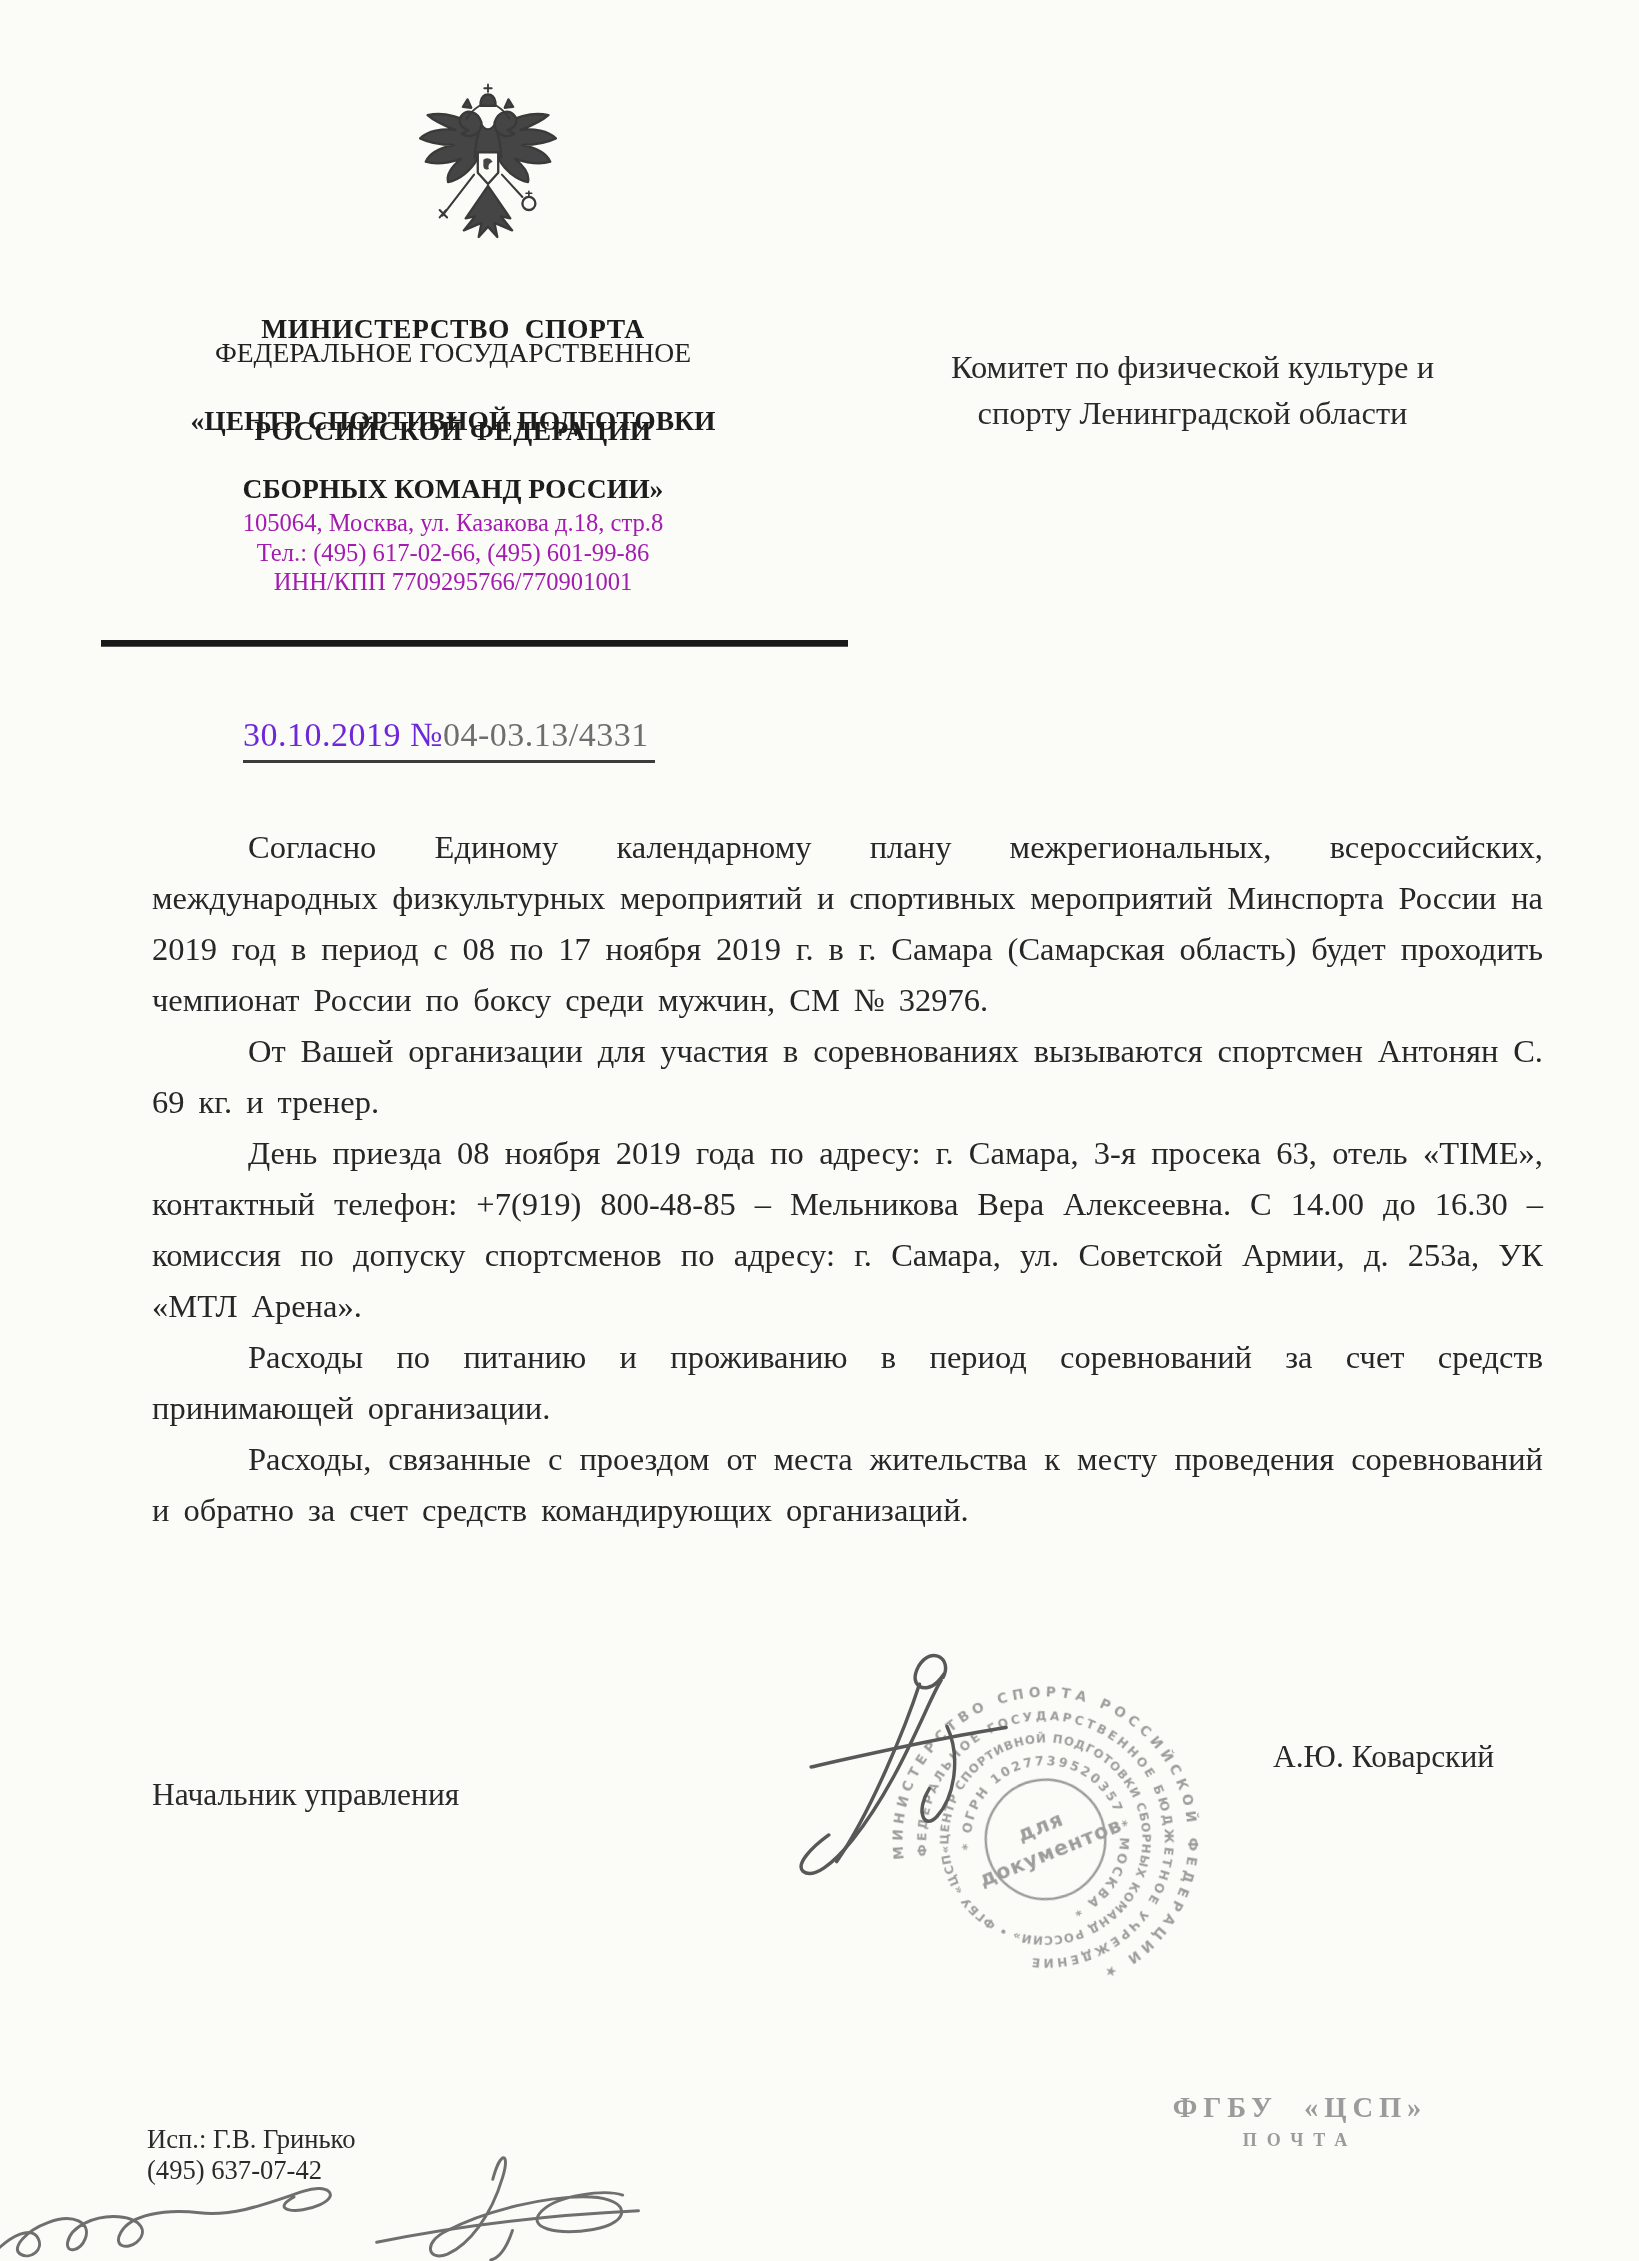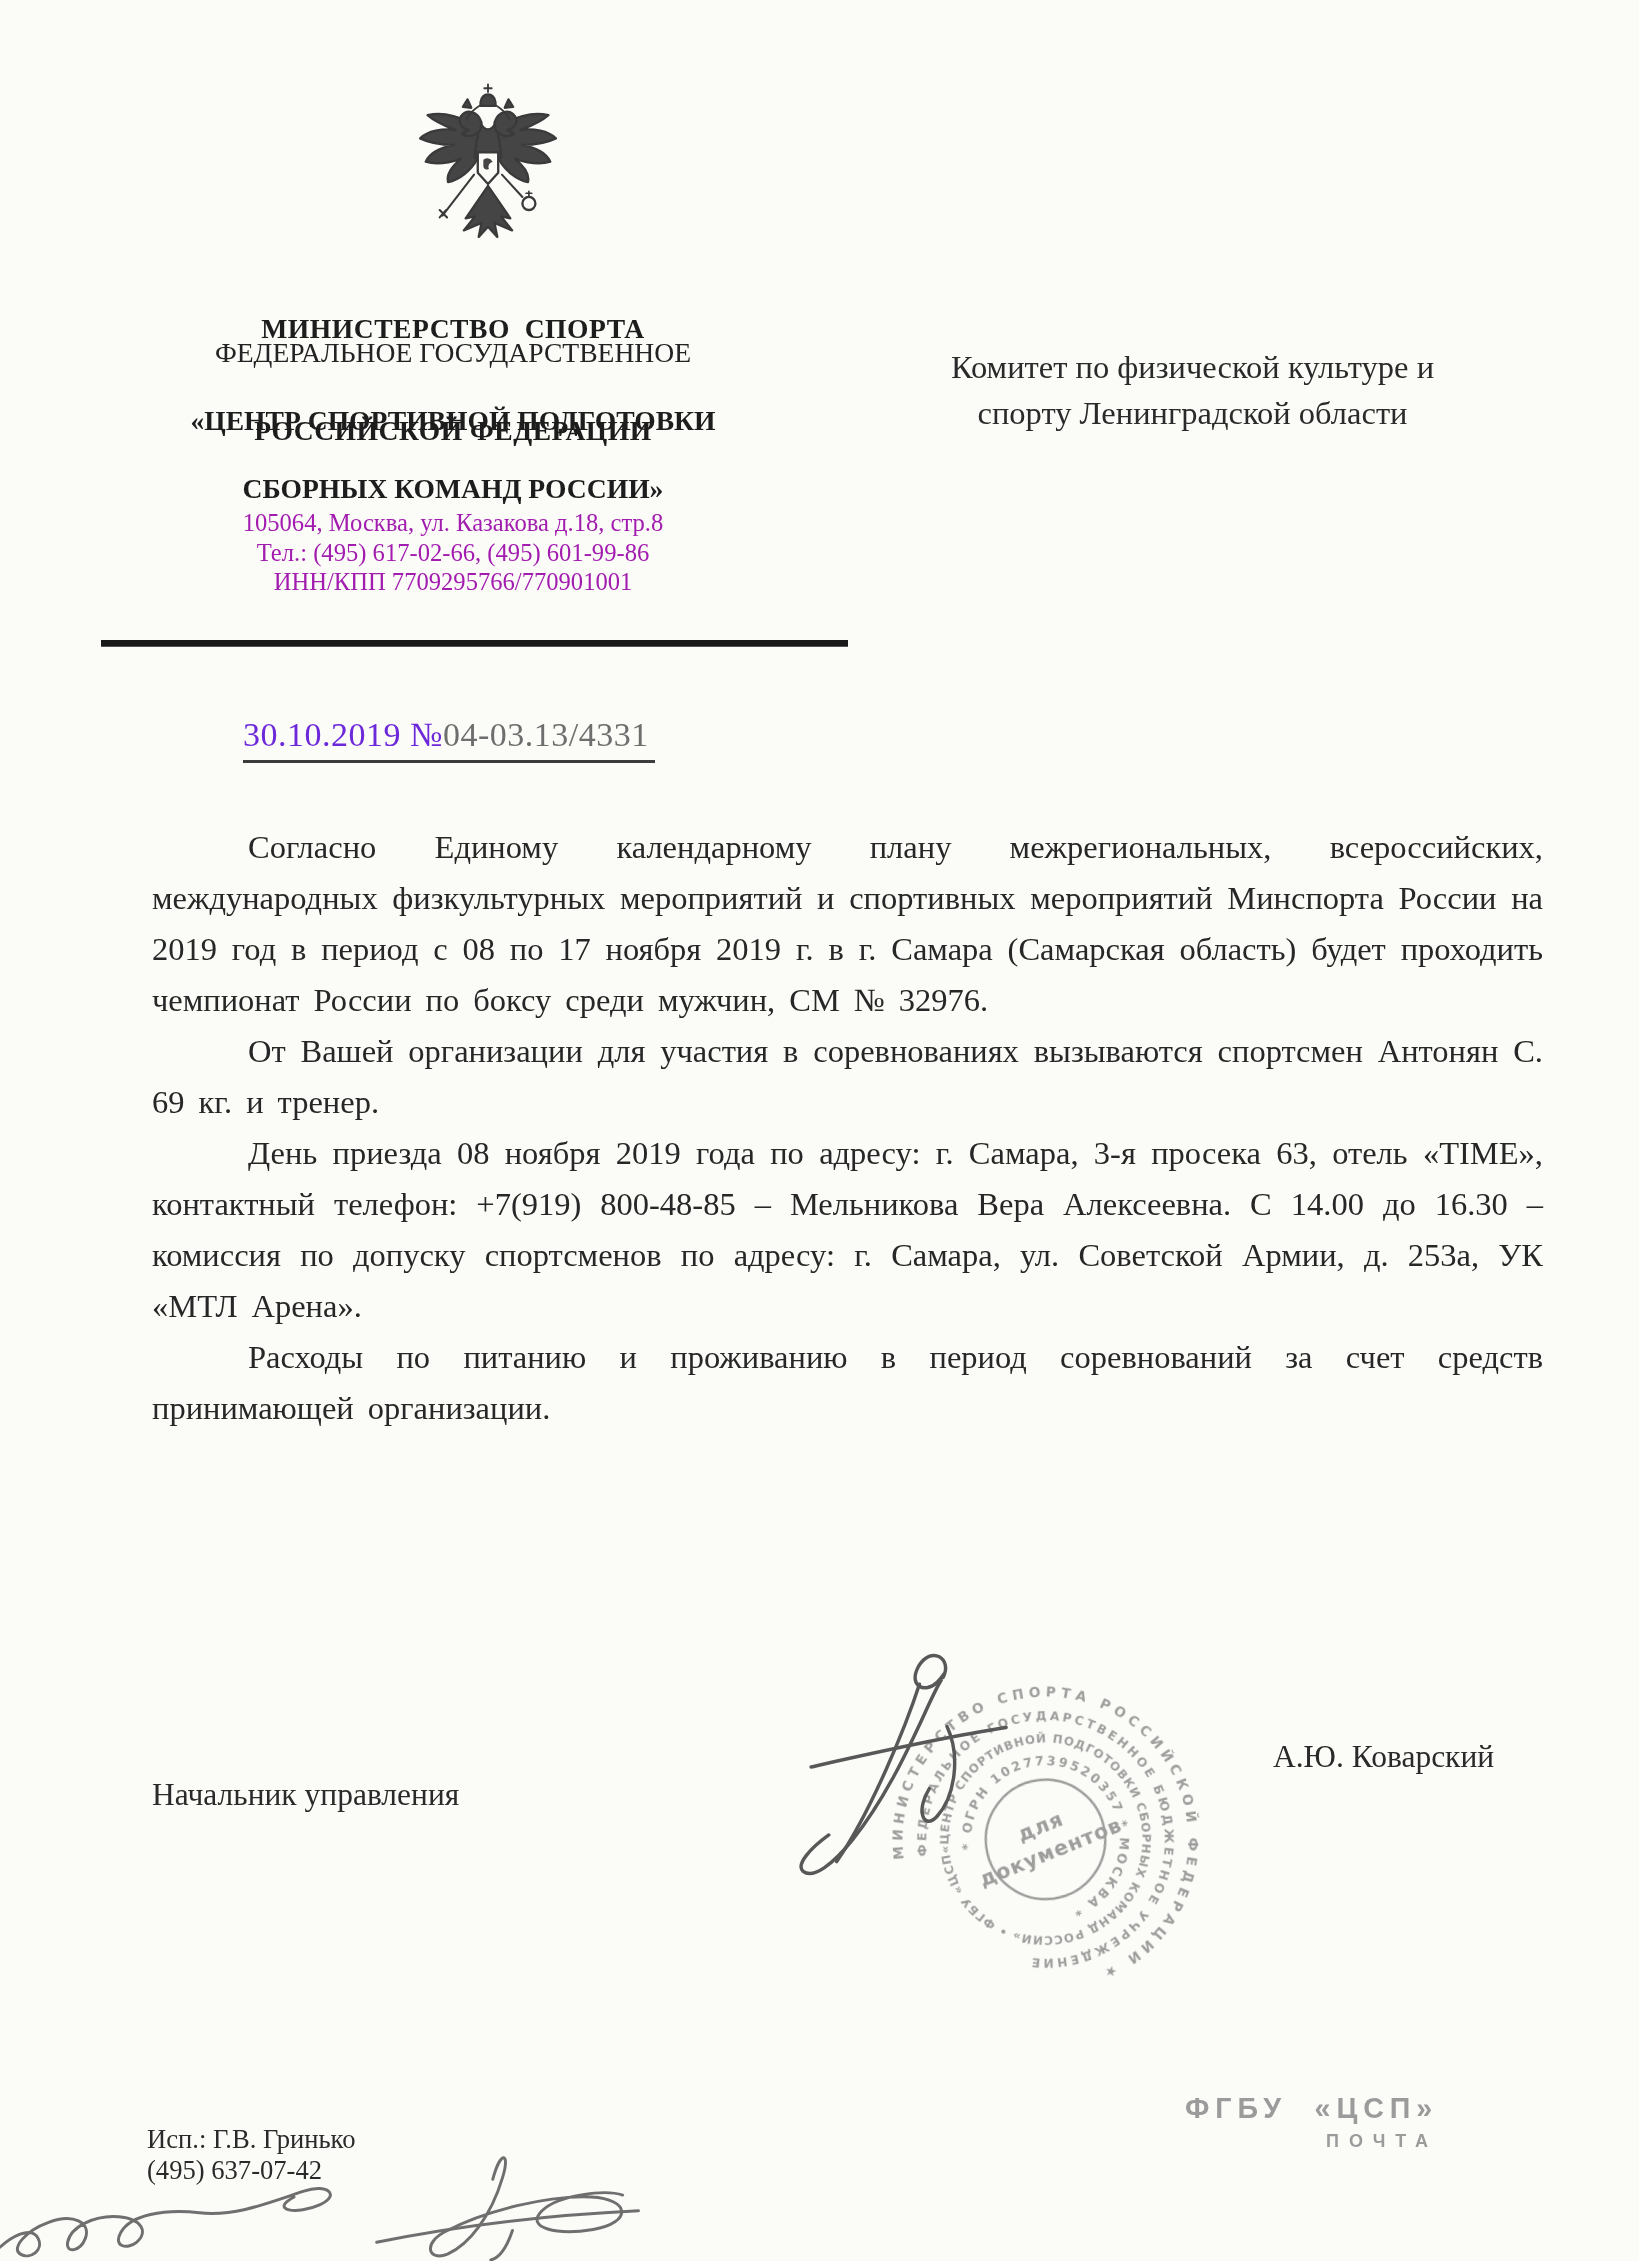--- a/index.html
+++ b/index.html
@@ -45,22 +45,22 @@
   
   .stamp{left:884px;top:1678px;width:323px;height:323px;opacity:.85;
     filter:blur(0.3px);transform:rotate(-8deg);}
   .stamp text{font-family:"DejaVu Sans", sans-serif;font-weight:bold;fill:#8d8d8d;}
   .ring1{font-size:14px;letter-spacing:5px;}
   .ring2{font-size:12.5px;letter-spacing:3px;}
   .ring3{font-size:12px;letter-spacing:1px;}
   .ring4{font-size:13px;letter-spacing:2.5px;}
   .stamp-center{font-size:21px;letter-spacing:1px;text-anchor:middle;}
   .signature-svg{left:734px;top:1633px;width:296px;height:266px;}
-  .mail-stamp{left:1162px;top:2092px;width:276px;text-align:right;
-    color:#9b9b9b;font-family:Liberation Sans, sans-serif;font-weight:bold;
+  .mail-stamp{left:1162px;top:2092px;width:276px;text-align:center;
+    color:#9b9b9b;font-family:Liberation Serif, serif;font-weight:bold;
     filter:blur(0.3px);}
   .mail-stamp .l1{font-size:28.6px;letter-spacing:5.9px;white-space:pre-wrap;}
   .mail-stamp .l2{font-size:18px;letter-spacing:9.9px;margin-top:5.9px;}
   
   .executor{left:147px;top:2124px;font-size:26.6px;line-height:30.5px;color:#2a2a2a;}
   .scribbles{left:0;top:2138px;width:1639px;height:124px;}
 </style>
 </head>
 <body>
 
@@ -125,20 +125,21 @@
 
   <div class="abs refline">
     <span class="dark">30.10.2019 №</span><span class="light">04-03.13/4331</span>
   </div>
 
   <div class="abs body">
     <p>Согласно Единому календарному плану межрегиональных, всероссийских, международных физкультурных мероприятий и спортивных мероприятий Минспорта России на 2019 год в период с 08 по 17 ноября 2019 г. в г. Самара (Самарская область) будет проходить чемпионат России по боксу среди мужчин, СМ № 32976.</p>
     <p>От Вашей организации для участия в соревнованиях вызываются спортсмен Антонян С. 69 кг. и тренер.</p>
     <p>День приезда 08 ноября 2019 года по адресу: г. Самара, 3-я просека 63, отель «TIME», контактный телефон: +7(919) 800-48-85 – Мельникова Вера Алексеевна. С 14.00 до 16.30 – комиссия по допуску спортсменов по адресу: г. Самара, ул. Советской Армии, д. 253а, УК «МТЛ Арена».</p>
     <p>Расходы по питанию и проживанию в период соревнований за счет средств принимающей организации.</p>
+    <p>Расходы, связанные с проездом от места жительства к месту проведения соревнований и обратно за счет средств командирующих организаций.</p>
   </div>
 
   <div class="abs sign-position">Начальник управления</div>
   <div class="abs sign-name">А.Ю. Коварский</div>
 
   <svg class="abs stamp" viewBox="0 0 330 330" xmlns="http://www.w3.org/2000/svg">
     <defs>
       <path id="r1" d="M165,165 m-146,0 a146,146 0 1,1 292,0 a146,146 0 1,1 -292,0"></path>
       <path id="r2" d="M165,165 m-122,0 a122,122 0 1,1 244,0 a122,122 0 1,1 -244,0"></path>
       <path id="r3" d="M165,165 m-99,0 a99,99 0 1,1 198,0 a99,99 0 1,1 -198,0"></path>

